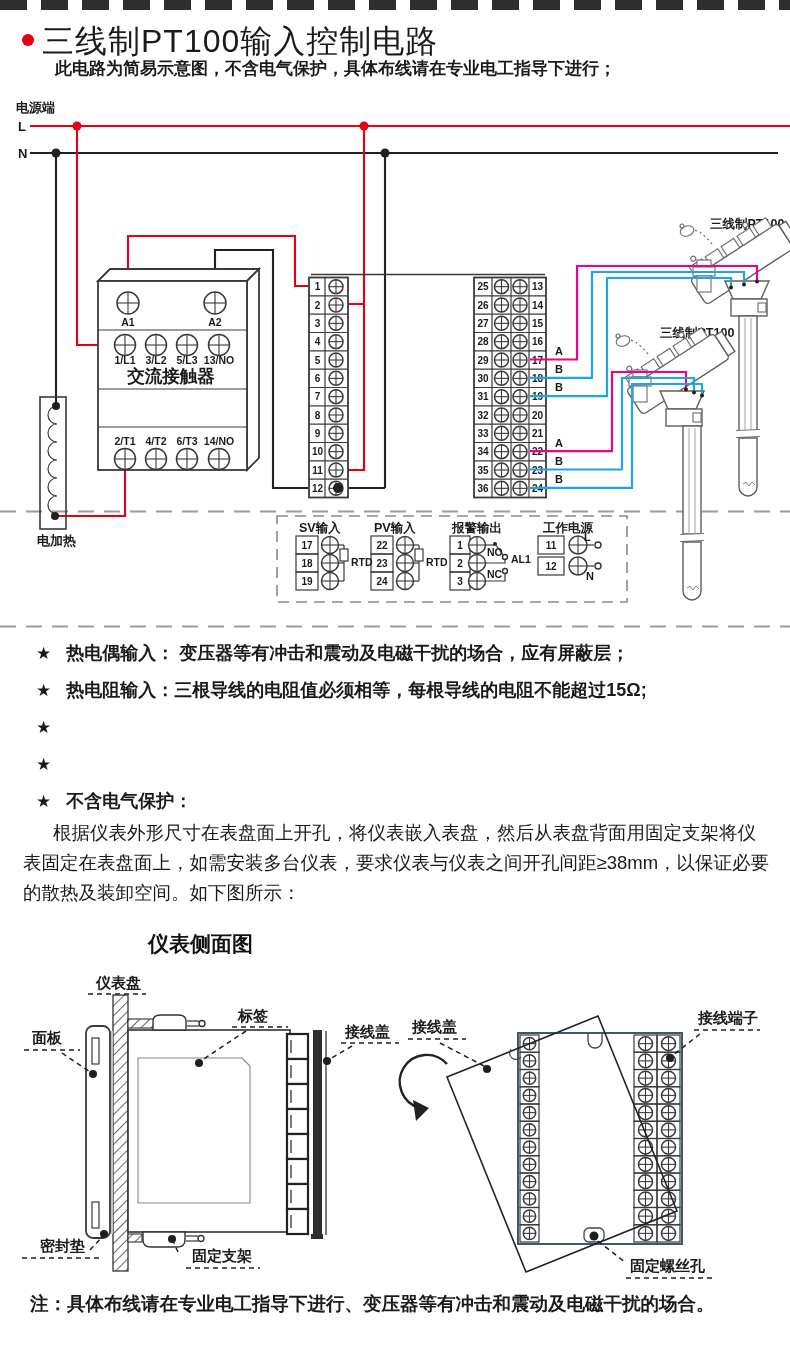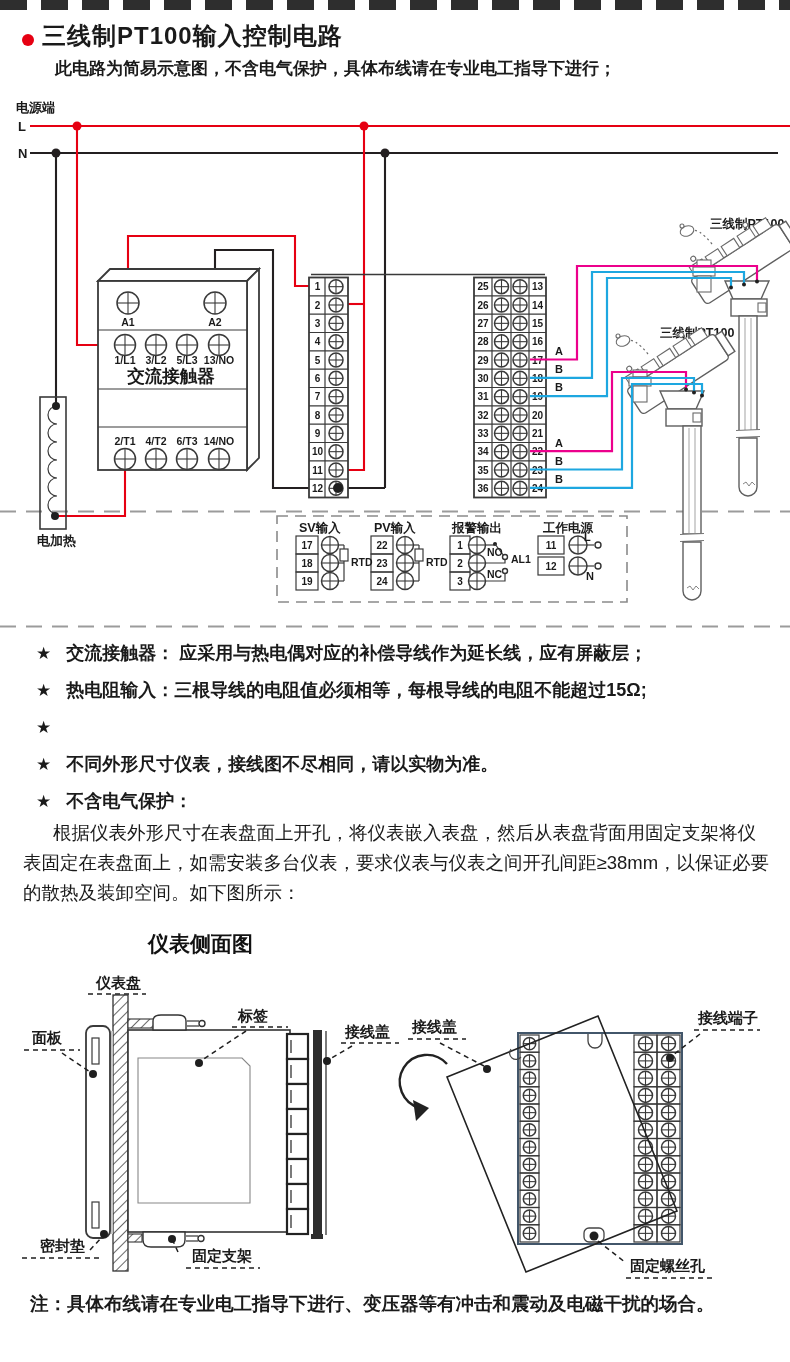--- a/index.html
+++ b/index.html
@@ -7,21 +7,21 @@
     width:790px;height:1362px;position:relative;background:#ffffff;
     font-family:"Liberation Sans","DejaVu Sans",sans-serif;color:#1a1a1a;
     overflow:hidden;
   }
   .abs{position:absolute;}
   .top-dash{
     left:0;top:0;width:790px;height:10px;
     background:repeating-linear-gradient(90deg,#2e2e2e 0 27px,transparent 27px 41px);
   }
   .title-dot{left:22px;top:34px;width:12px;height:12px;border-radius:50%;background:#e60012;}
-  .page-title{left:42px;top:20px;font-size:24px;font-weight:700;letter-spacing:1px;white-space:nowrap;}
+  .page-title{left:42px;top:20px;font-size:32px;font-weight:400;letter-spacing:1px;white-space:nowrap;}
   .page-subtitle{left:55px;top:57px;font-size:17px;font-weight:700;white-space:nowrap;}
   .notes{left:36px;top:642px;width:742px;}
   .note-row{display:flex;gap:15px;margin-bottom:14px;align-items:flex-start;}
   .note-star{font-size:17px;font-weight:700;line-height:23px;}
   .note-text{font-size:18px;font-weight:700;line-height:23px;white-space:nowrap;}
   .install-par{left:23px;top:818px;width:750px;font-size:18.5px;font-weight:400;line-height:30px;text-indent:30px;}
   .footer-note{left:30px;top:1291px;width:750px;font-size:18.5px;font-weight:700;white-space:nowrap;}
   svg{position:absolute;left:0;}
   
   .fr{stroke:#3a3a3a;stroke-width:1.2;fill:none;}
@@ -495,32 +495,31 @@
     <line class="fr" x1="587" y1="566" x2="594" y2="566"></line>
       <circle class="openc" cx="598" cy="566" r="3"></circle>
     <text class="tb11" x="584" y="541">L</text>
     <text class="tb11" x="586" y="580">N</text>
   </g>
 </svg>
 
 <div class="abs notes">
   <div class="note-row">
       <span class="note-star">★</span>
-      <span class="note-text">交流接触器： 应采用与热电偶对应的补偿导线作为延长线，应有屏蔽层；</span>
+      <span class="note-text">热电偶输入： 变压器等有冲击和震动及电磁干扰的场合，应有屏蔽层；</span>
     </div>
   <div class="note-row">
       <span class="note-star">★</span>
       <span class="note-text">热电阻输入：三根导线的电阻值必须相等，每根导线的电阻不能超过15Ω;</span>
     </div>
   <div class="note-row">
       <span class="note-star">★</span>
     </div>
   <div class="note-row">
       <span class="note-star">★</span>
-      <span class="note-text">不同外形尺寸仪表，接线图不尽相同，请以实物为准。</span>
     </div>
   <div class="note-row">
       <span class="note-star">★</span>
       <span class="note-text">不含电气保护：</span>
     </div>
 </div>
 
 <div class="abs install-par">根据仪表外形尺寸在表盘面上开孔，将仪表嵌入表盘，然后从表盘背面用固定支架将仪表固定在表盘面上，如需安装多台仪表，要求仪表与仪表之间开孔间距≥38mm，以保证必要的散热及装卸空间。如下图所示：</div>
 
 <svg style="top:912px" width="790" height="373" viewBox="0 912 790 373">

